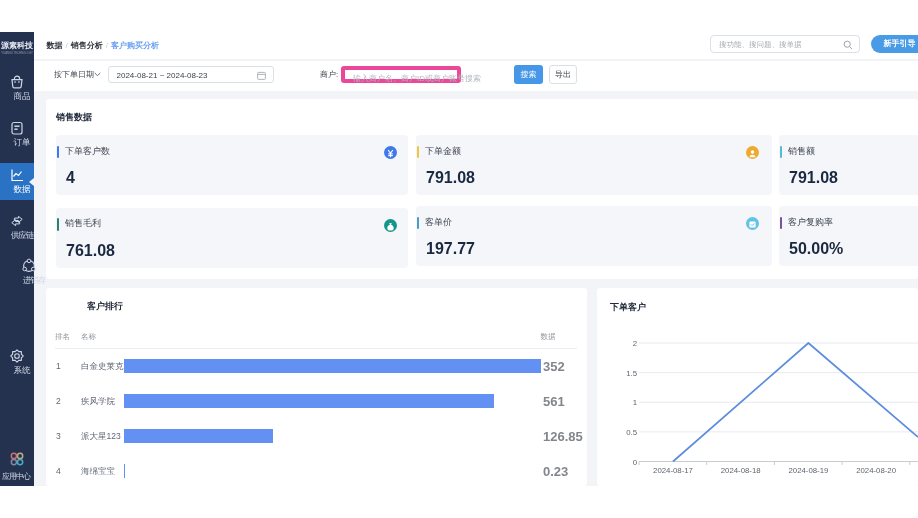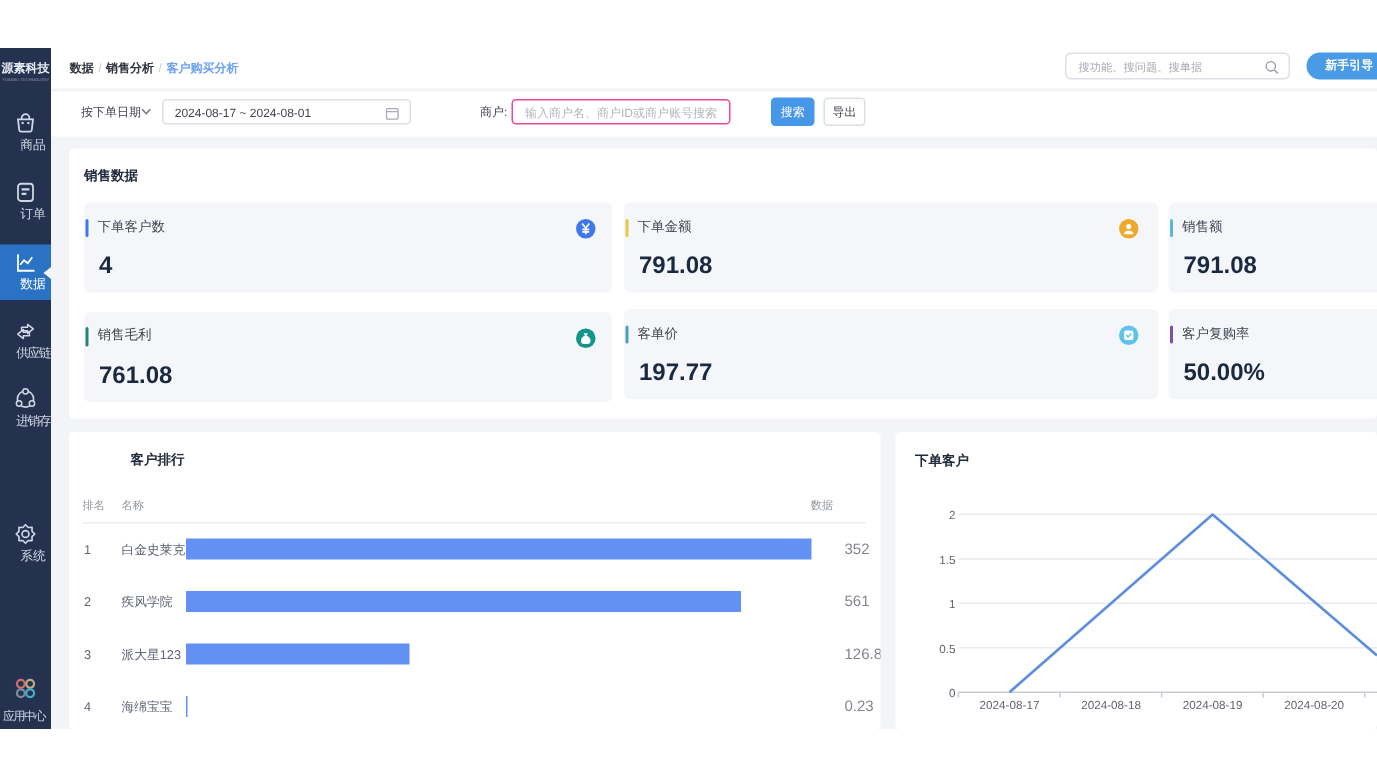--- a/index.html
+++ b/index.html
@@ -9,21 +9,21 @@
   .abs { position:absolute; }
   .mi { left:0; width:34px; text-align:center; }
   .mi svg { display:block; margin:0 auto; }
   .ml { color:#d2d8e5; font-size:8.5px; line-height:9px; margin-top:2px;padding-left:10px; }
   .stat { position:absolute; background:#f4f6fa; border-radius:4px; height:60px; }
   .stat .stripe { position:absolute; left:0.5px; top:10.5px; width:2.5px; height:12.5px; border-radius:1px; }
   .stat .st { position:absolute; left:9px; top:11.5px; font-size:9px; line-height:9px; color:#3f4652; }
   .stat .sv { position:absolute; left:10px; top:35px; font-size:16px; line-height:16px; font-weight:bold; color:#1b2940; }
   .stat .sic { position:absolute; width:13px; height:13px; border-radius:50%; top:11px; }
   .rrow { position:absolute; font-size:8.5px; line-height:9px; color:#5f6673; }
-  .rval { position:absolute; left:517px; font-size:10px; line-height:9px; color:#82868c; }
+  .rval { position:absolute; left:497px; font-size:13px; line-height:9px; color:#82868c;font-weight:bold; }
   .bar { position:absolute; left:78px; height:14px; background:#6291f3; }
 
 </style>
 </head>
 <body>
 <div id="stage">
 
   <div class="abs" style="left:34px; top:32px; width:884px; height:454px; background:#f2f4f8;"></div>
 
   <div class="abs" id="sidebar" style="left:0; top:32px; width:34px; height:454px; background:#243250;">
@@ -62,21 +62,21 @@
     </div>
 
     <div class="abs mi" style="top:181px;">
       <svg width="16" height="16" viewBox="0 0 16 16">
         <path d="M5.4 5.1 L9.4 5.1 L9.4 3.3 L13.2 6.3 L9.4 9.3 L9.4 7.5 L5.4 7.5 Z" fill="none" stroke="#cfd6e4" stroke-width="1" stroke-linejoin="round"></path>
         <path d="M10.6 8.5 L6.6 8.5 L6.6 6.7 L2.8 9.7 L6.6 12.7 L6.6 10.9 L10.6 10.9 Z" fill="none" stroke="#cfd6e4" stroke-width="1" stroke-linejoin="round"></path>
       </svg>
       <div class="ml" style="letter-spacing:-1px; margin-left:-2px; width:38px;">供应链</div>
     </div>
 
-    <div class="abs mi" style="top:226px;">
+    <div class="abs mi" style="top:226px;margin-left:12px;">
       <svg width="16" height="16" viewBox="0 0 16 16">
         <circle cx="8" cy="8" r="5.4" fill="none" stroke="#cfd6e4" stroke-width="1.1"></circle>
         <circle cx="8" cy="2.9" r="1.8" fill="#243250" stroke="#cfd6e4" stroke-width="1"></circle>
         <circle cx="3.7" cy="11" r="1.8" fill="#243250" stroke="#cfd6e4" stroke-width="1"></circle>
         <circle cx="12.3" cy="11" r="1.8" fill="#243250" stroke="#cfd6e4" stroke-width="1"></circle>
       </svg>
       <div class="ml" style="letter-spacing:-1px; margin-left:-2px; width:38px;">进销存</div>
     </div>
 
     <div class="abs mi" style="top:272px;margin-left:36px;">
@@ -122,28 +122,28 @@
     <div class="abs" style="left:837px; top:3px; width:57px; height:18px; border-radius:9px; background:#4a9be6; color:#fff; font-size:8px; text-align:center; line-height:18px;font-weight:bold;">新手引导</div>
   </div>
 
   <div class="abs" id="filterbar" style="left:34px; top:61px; width:884px; height:30px; background:#fff;">
     <div class="abs" style="left:20px; top:9px; font-size:8px; line-height:9px; color:#40454f; white-space:nowrap;">按下单日期</div>
     <svg class="abs" style="left:60px; top:11px;" width="7" height="5" viewBox="0 0 7 5">
         <polyline points="0.8,0.8 3.5,3.8 6.2,0.8" fill="none" stroke="#73767d" stroke-width="1"></polyline>
       </svg>
 
     <div class="abs" style="left:74px; top:5px; width:166px; height:17px; border:1px solid #dcdfe6; border-radius:3px; background:#fff;">
-      <div class="abs" style="left:7.5px; top:4px; font-size:8px; line-height:9px; color:#3f434c; white-space:nowrap;">2024-08-17 ~ 2024-08-01</div>
+      <div class="abs" style="left:7.5px; top:4px; font-size:8px; line-height:9px; color:#3f434c; white-space:nowrap;">2024-08-21 ~ 2024-08-23</div>
       <svg class="abs" style="right:7px; top:4px;" width="9" height="9" viewBox="0 0 9 9">
         <rect x="0.6" y="1.4" width="7.8" height="7" rx="1" fill="none" stroke="#a8abb2" stroke-width="0.9"></rect>
         <line x1="0.8" y1="3.4" x2="8.2" y2="3.4" stroke="#a8abb2" stroke-width="0.9"></line>
       </svg>
     </div>
     <div class="abs" style="left:286px; top:9px; font-size:8px; line-height:9px; color:#40454f; white-space:nowrap;">商户:</div>
-    <div class="abs" style="left:307px; top:5px; width:146px; height:17px; border:1px solid #ec4899; border-radius:3px; background:#fff;">
+    <div class="abs" style="left:307px; top:5px; width:120px; height:17px; border:4px solid #ec4899; border-radius:3px; background:#fff;">
       <div class="abs" style="left:8px; top:4px; font-size:8px; line-height:9px; color:#b2b6bd; white-space:nowrap;">输入商户名、商户ID或商户账号搜索</div>
     </div>
     <div class="abs" style="left:480px; top:4px; width:29px; height:19px; background:#4697e7; border-radius:3px; color:#fff; font-size:8px; text-align:center; line-height:19px;">搜索</div>
     <div class="abs" style="left:515px; top:4px; width:28px; height:19px; background:#fff; border:1px solid #dcdfe6; border-radius:3px; color:#3f434c; font-size:8px; text-align:center; line-height:17px;">导出</div>
   </div>
 
   <div class="abs" id="salescard" style="left:46px; top:98.5px; width:872px; height:180px; background:#fff; border-radius:3px;">
     <div class="abs" style="left:10px; top:14px; font-size:9px; line-height:9px; font-weight:bold; color:#232c3d;">销售数据</div>
 
     <div class="stat" style="left:10px; top:36.5px; width:352px;">

